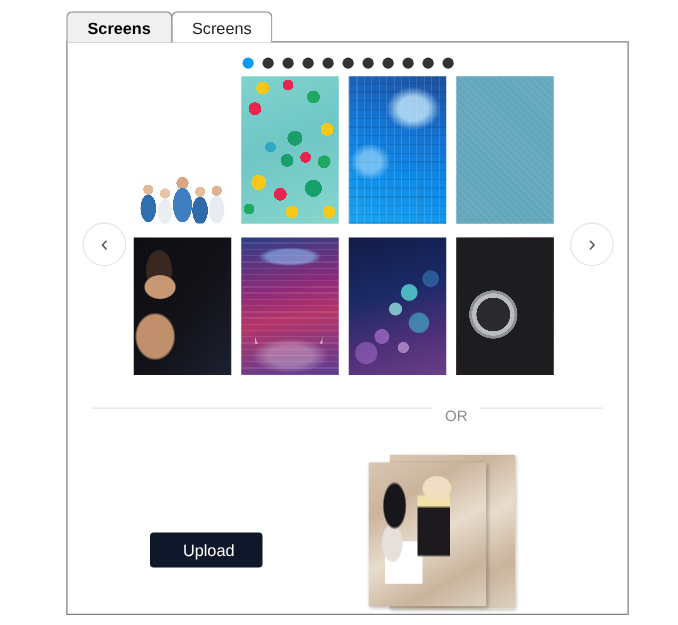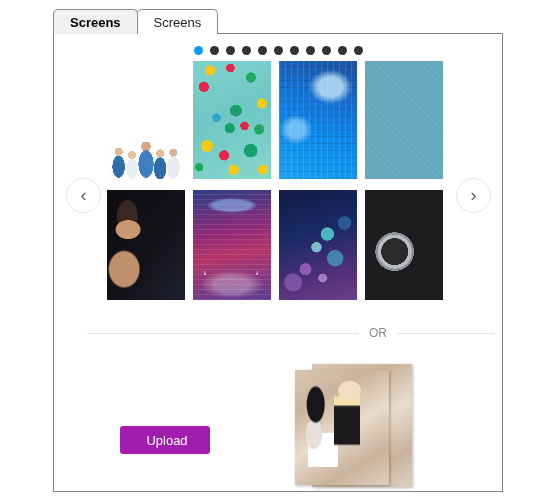--- a/index.html
+++ b/index.html
@@ -232,25 +232,25 @@
 
   .art-car {
     background:
       radial-gradient(circle 29px at 38% 56%, #2a2a2c 0 46%, #b9bcc0 47% 58%, #8d9196 59% 66%, #1d1d1f 67% 100%),
       linear-gradient(115deg, #c9ccd0 0%, #9aa0a6 18%, #b42a2c 44%, #8f1f22 72%, #d5d8dc 100%);
   }
 
   
   .or-divider {
     position: absolute;
-    left: 31px;
+    left: 18px;
     top: 290px;
     width: 408px;
     display: flex;
-    align-items: center;
+    align-items: flex-start;
   }
   .or-line {
     height: 1px;
     background: #e3e3e3;
   }
   .or-line.left  { flex: 0 0 272px; }
   .or-line.right { flex: 1 1 auto; }
   .or-text {
     font-size: 12px;
     color: #8b8b8b;
@@ -266,21 +266,21 @@
     font-size: 13px;
     color: #585858;
     white-space: nowrap;
   }
   .upload-button {
     position: absolute;
     left: 64px;
     top: 390px;
     width: 90px;
     height: 28px;
-    background: #a21caf;
+    background: #0f172a;
     color: #ffffff;
     font-size: 13px;
     border: none;
     border-radius: 3px;
     cursor: pointer;
     display: flex;
     align-items: center;
     justify-content: center;
     font-family: "Liberation Sans", sans-serif;
     padding-left: 10px;

